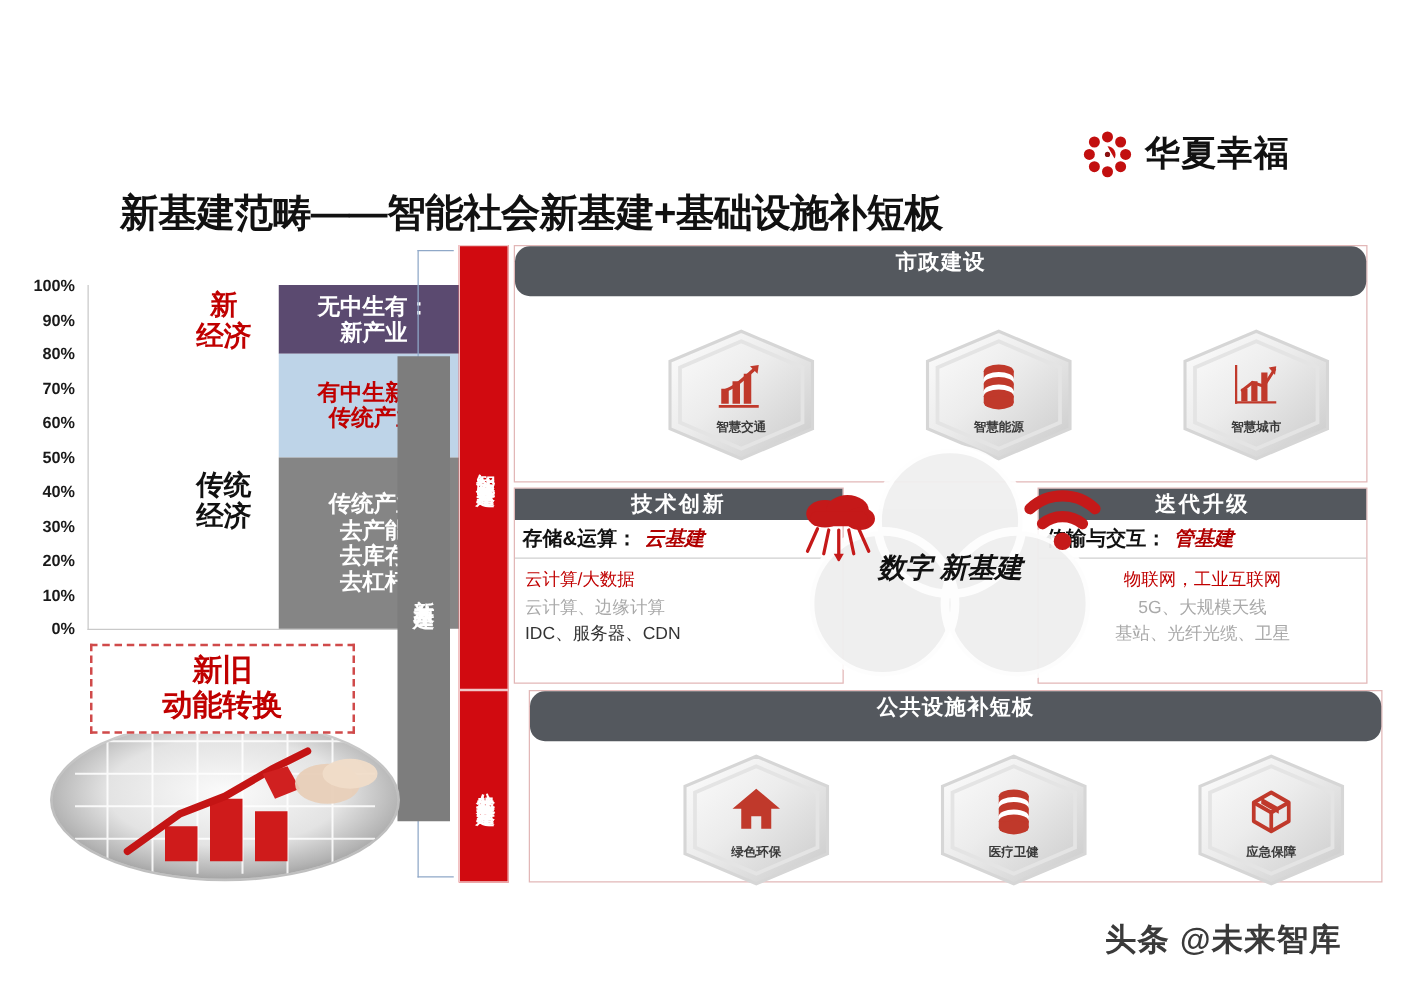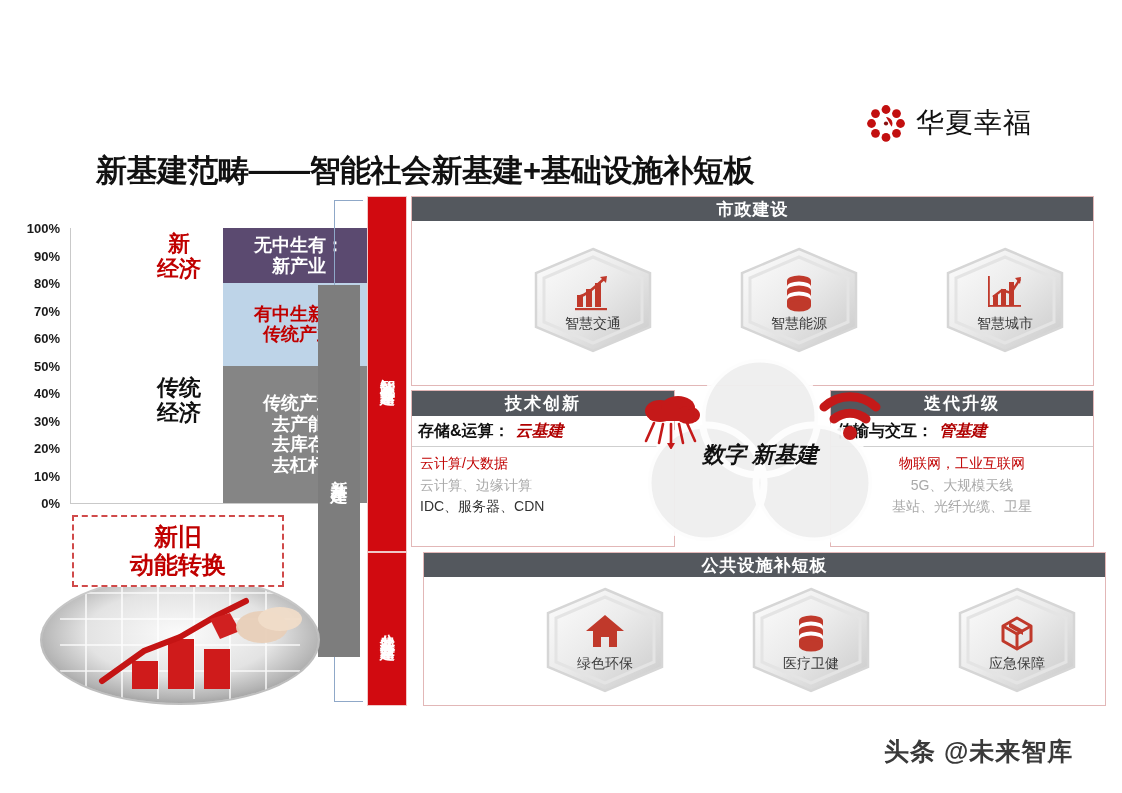--- a/index.html
+++ b/index.html
@@ -7,21 +7,21 @@
     width:1122px;height:793px;position:relative;overflow:hidden;
     font-family:"Liberation Sans","DejaVu Sans",sans-serif;
     color:#000;
   }
   .abs{position:absolute;}
 
   
   #logo{left:866px;top:100px;width:180px;height:46px;display:flex;align-items:center;gap:10px;}
   #logo .mark{width:40px;height:40px;position:relative;flex:0 0 auto;}
   #logo .mark svg{display:block;}
-  #logo .logo-text{font-size:28px;font-weight:normal;letter-spacing:1px;color:#111;line-height:1;}
+  #logo .logo-text{font-size:28px;font-weight:bold;letter-spacing:1px;color:#111;line-height:1;}
 
   
   #title{left:96px;top:150px;width:900px;height:42px;
     font-size:31px;font-weight:bold;color:#111;white-space:nowrap;letter-spacing:-0.5px;}
 
   
   #chart{left:8px;top:222px;width:330px;height:292px;}
   .axis-labels{position:absolute;left:0;top:0;width:52px;height:292px;}
   .axis-labels div{position:absolute;right:0;font-size:13px;font-weight:bold;color:#1a1a1a;
     transform:translateY(-50%);white-space:nowrap;}
@@ -59,30 +59,30 @@
   .redband{background:#d10a10;display:flex;align-items:center;justify-content:center;
     border:1px solid #f0c8c8;}
   .redband .vt{writing-mode:vertical-rl;text-orientation:upright;color:#fff;
     font-size:15px;font-weight:bold;letter-spacing:2px;}
   #band-smart{left:367px;top:196px;width:38px;height:354px;}
   #band-pub{left:367px;top:552px;width:38px;height:152px;}
 
   
   .panel{border:1px solid #e2b7b7;background:#fff;}
   .panel-head{background:#54585e;color:#fff;font-size:17px;font-weight:bold;
-    text-align:center;line-height:26px;height:24px;letter-spacing:1px;}
+    text-align:center;line-height:26px;height:40px;letter-spacing:1px;border-radius:12px;}
 
   #panel-muni{left:411px;top:196px;width:681px;height:188px;}
   #panel-pub{left:411px;top:552px;width:681px;height:152px;margin-left:12px;}
 
   .hexrow{position:relative;height:160px;}
   .hex{position:absolute;width:122px;height:106px;}
   .hexshape{position:absolute;inset:0;}
   .hexlabel{position:absolute;left:0;right:0;bottom:20px;text-align:center;
-    font-size:14px;font-weight:normal;color:#3a3a3a;}
+    font-size:10px;font-weight:bold;color:#3a3a3a;}
   .hexicon{position:absolute;left:50%;top:26px;transform:translateX(-50%);}
 
   
   #panel-tech{left:411px;top:390px;width:262px;height:155px;}
   #panel-iter{left:830px;top:390px;width:262px;height:155px;}
   .tp-head{background:#54585e;color:#fff;font-size:17px;font-weight:bold;text-align:center;
     height:25px;line-height:25px;letter-spacing:2px;}
   .tp-sub{height:30px;display:flex;align-items:center;font-size:16px;font-weight:bold;color:#111;
     padding:0 6px;border-bottom:1.5px solid #cfcfcf;white-space:nowrap;}
   .tp-sub em{font-style:italic;color:#b00000;font-weight:bold;margin-left:6px;}

